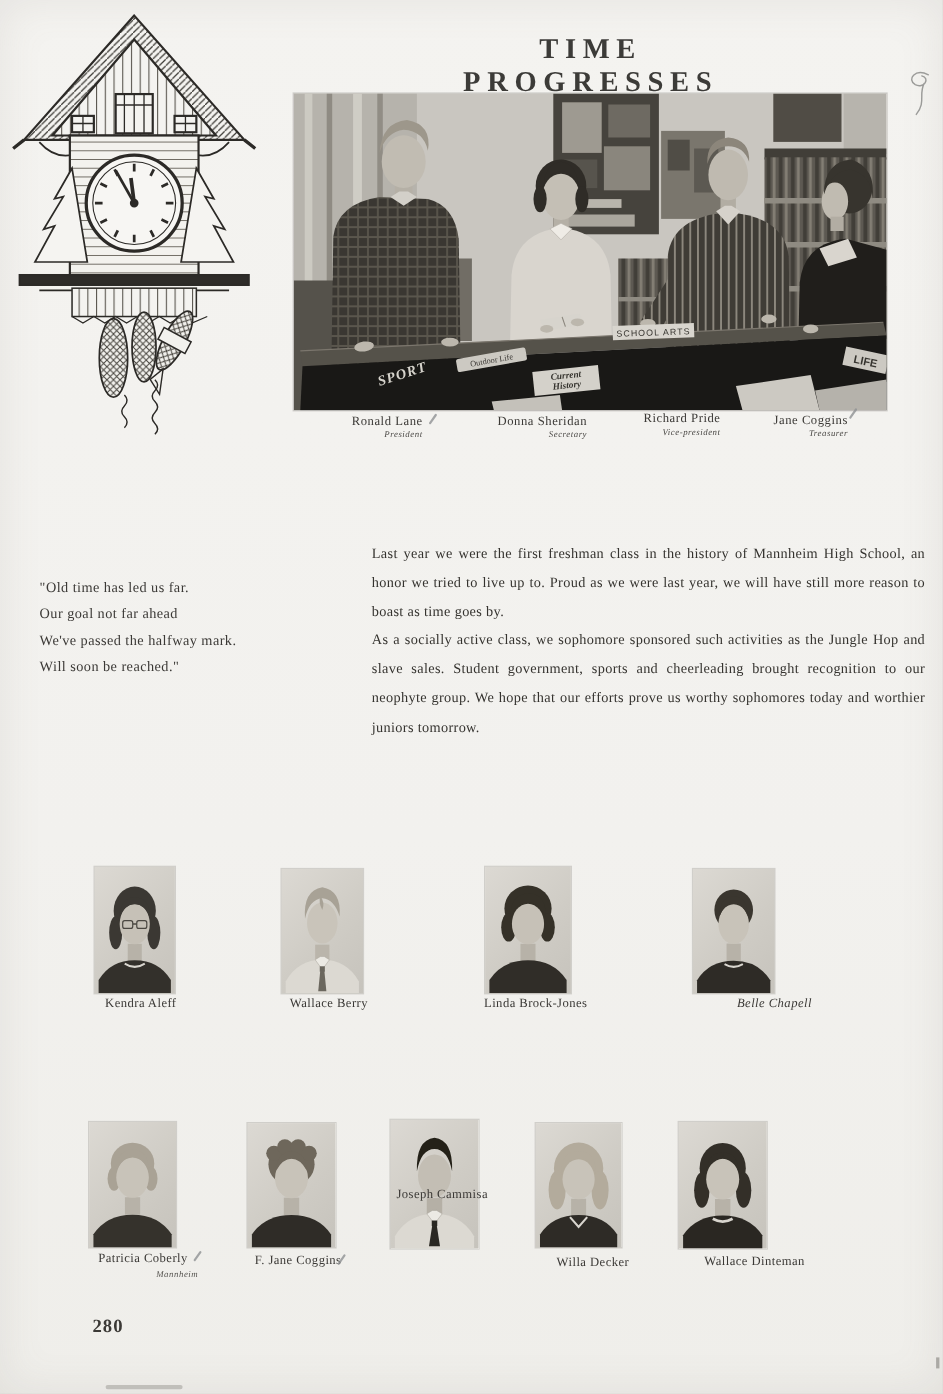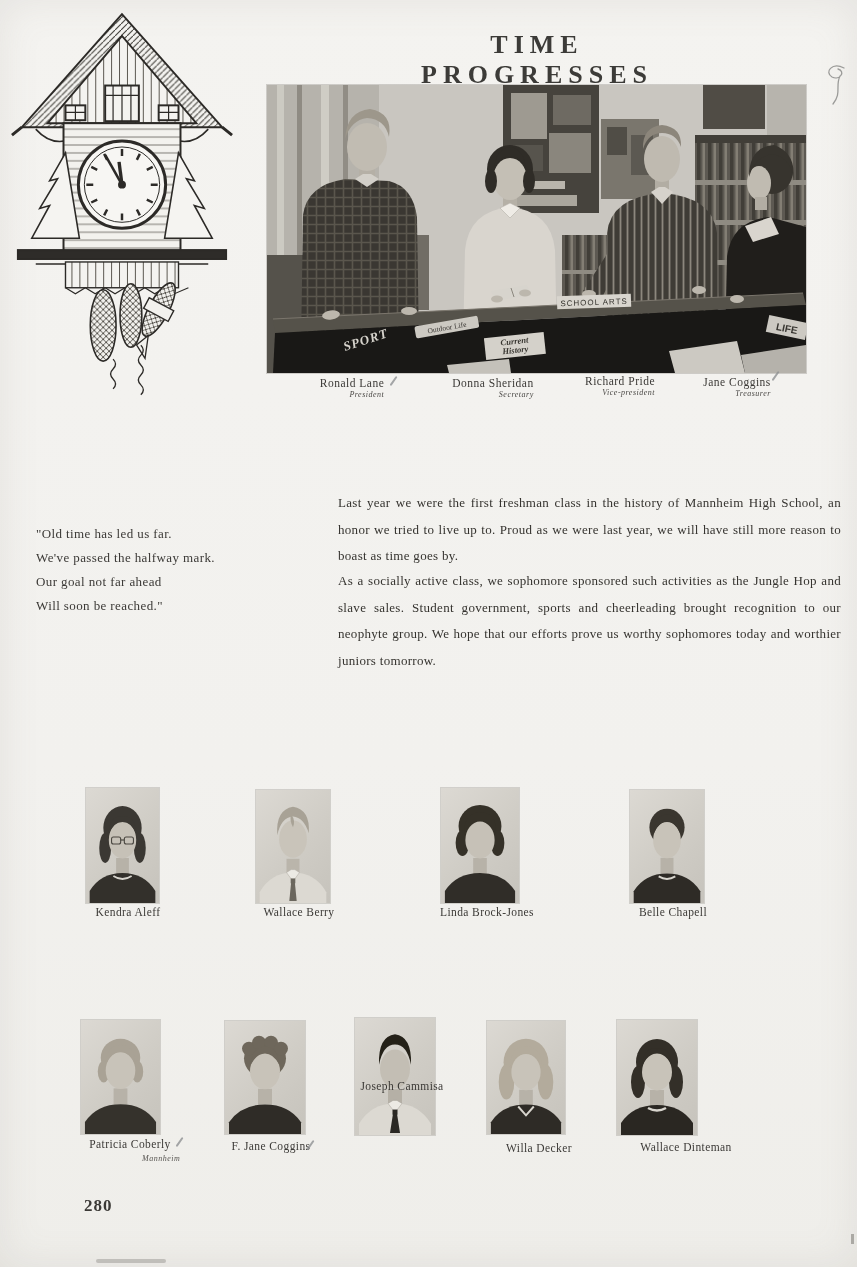--- a/index.html
+++ b/index.html
@@ -242,22 +242,22 @@
   </div>
   <div class="officer-cap" style="left:737px;top:376px;">
     <div class="officer-name">Jane Coggins</div>
     <div class="officer-role">Treasurer</div>
   </div>
   <div class="slash" style="left:388px;top:380px;"></div>
   <div class="slash" style="left:770px;top:375px;"></div>
 
   <div class="quote">
     <div>"Old time has led us far.</div>
+    <div>Our goal not far ahead</div>
     <div>We've passed the halfway mark.</div>
-    <div>Our goal not far ahead</div>
     <div>Will soon be reached."</div>
   </div>
 
   <div class="para p1">Last year we were the first freshman class in the history of Mannheim High School, an honor we tried to live up to. Proud as we were last year, we will have still more reason to boast as time goes by.</div>
   <div class="para p2">As a socially active class, we sophomore sponsored such activities as the Jungle Hop and slave sales. Student government, sports and cheerleading brought recognition to our neophyte group. We hope that our efforts prove us worthy sophomores today and worthier juniors tomorrow.</div>
 
   <div class="ph" style="left:86px;top:788px;width:73px;height:115px;">
     <svg viewBox="0 0 80 115" preserveAspectRatio="none">
       <ellipse cx="40" cy="40" rx="21" ry="22" fill="#3b3833"></ellipse>
       <ellipse cx="21" cy="60" rx="6.5" ry="15" fill="#3b3833"></ellipse>
@@ -303,21 +303,21 @@
       <rect x="33" y="69" width="14" height="16" fill="#b7b2a8"></rect>
       <ellipse cx="40" cy="51" rx="15" ry="18.5" fill="#c8c3b9"></ellipse>
       <path d="M26,44 Q26,26 40,25 Q54,26 54,44 Q49,32 40,32 Q31,32 26,44 Z" fill="#3a362f"></path>
       <path d="M4,115 L4,103 Q16,85 40,85 Q64,85 76,103 L76,115 Z" fill="#2e2b26"></path>
       <path d="M31,88 Q40,93 49,88" stroke="#d8d5ce" stroke-width="2" fill="none"></path>
     </svg>
   </div>
   <div class="plabel" style="left:122px;top:906px;">Kendra Aleff</div>
   <div class="plabel" style="left:293px;top:906px;">Wallace Berry</div>
   <div class="plabel" style="left:481px;top:906px;">Linda Brock-Jones</div>
-  <div class="plabel" style="left:667px;top:906px;">Belle Chapell</div>
+  <div class="plabel" style="left:698px;top:906px;font-style:italic;">Belle Chapell</div>
 
   <div class="ph" style="left:81px;top:1020px;width:79px;height:114px;">
     <svg viewBox="0 0 80 115" preserveAspectRatio="none">
       <ellipse cx="40" cy="38" rx="20" ry="19" fill="#a9a295"></ellipse>
       <ellipse cx="23" cy="52" rx="6" ry="11" fill="#a9a295"></ellipse>
       <ellipse cx="57" cy="52" rx="6" ry="11" fill="#a9a295"></ellipse>
       <rect x="33" y="69" width="14" height="16" fill="#b7b2a8"></rect>
       <ellipse cx="40" cy="51" rx="15" ry="18.5" fill="#c8c3b9"></ellipse>
       <path d="M25,45 Q25,26 40,25 Q55,26 55,45 Q49,32 40,32 Q31,32 25,45 Z" fill="#a9a295"></path>
       <path d="M4,115 L4,103 Q16,85 40,85 Q64,85 76,103 L76,115 Z" fill="#35322c"></path>

